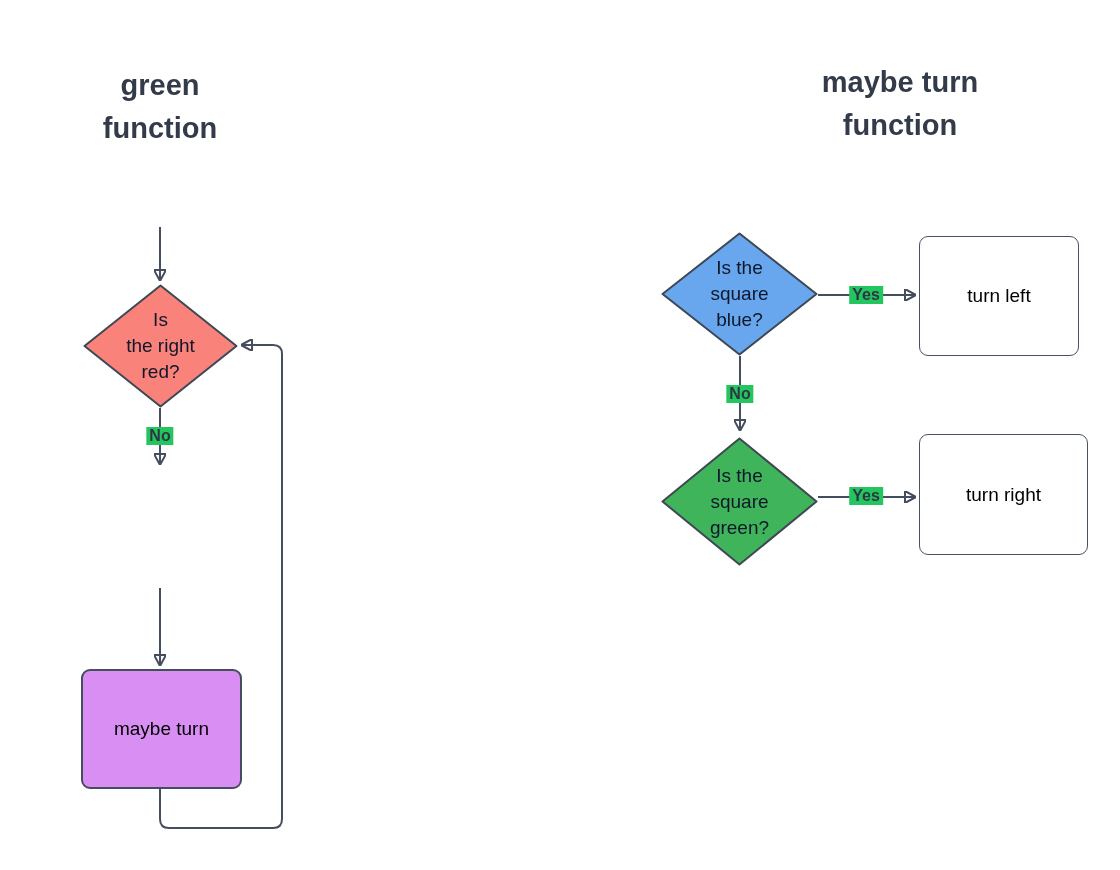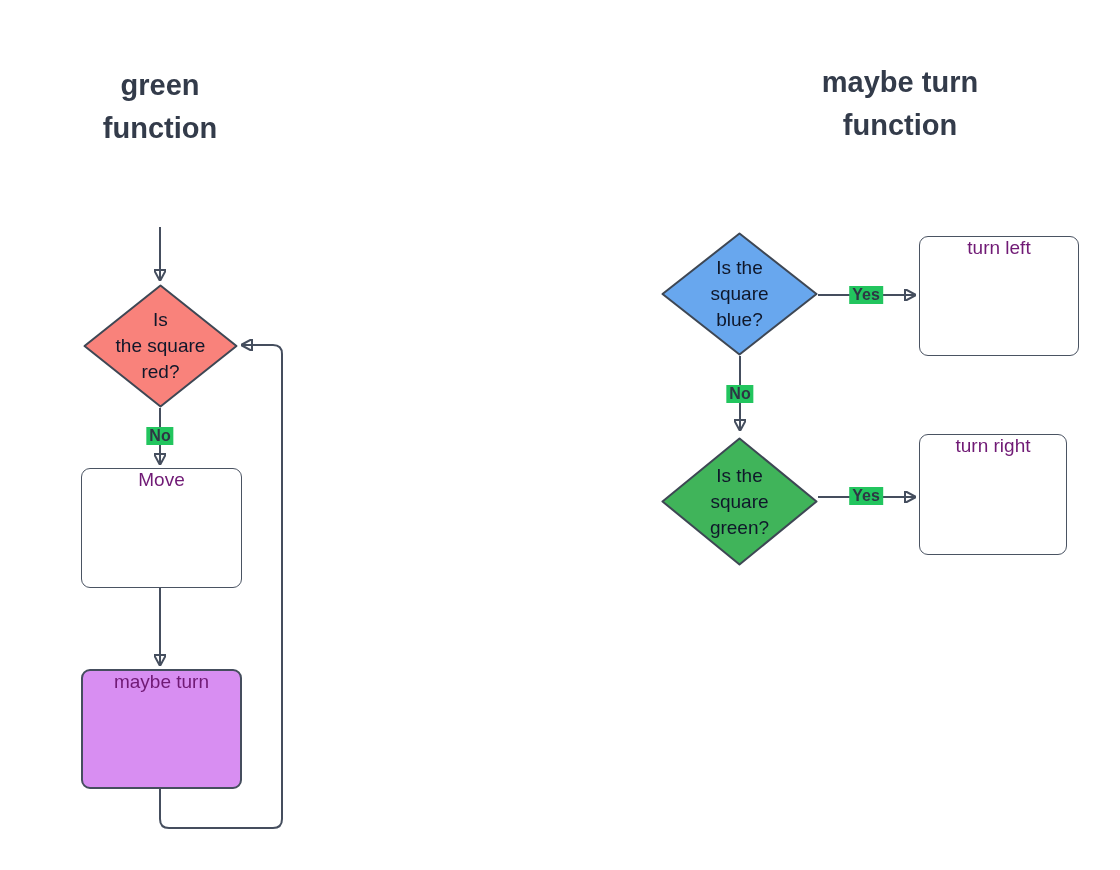--- a/index.html
+++ b/index.html
@@ -32,40 +32,40 @@
     line-height: 43px;
     color: #333b4a;
     white-space: pre-line;
   }
   #title-main   { left: 40px;  top: 64px; width: 240px; }
   #title-maybe  { left: 780px; top: 61px; width: 240px; }
 
   .node {
     position: absolute;
     display: flex;
-    align-items: flex-start;
+    align-items: center;
     justify-content: center;
     text-align: center;
     font-size: 19px;
-    color: #701a75;
+    color: #000000;
     box-sizing: border-box;
   }
   .rect-node {
     background: #ffffff;
     border: 1.6px solid #4a5362;
     border-radius: 9px;
   }
   .filled-rect {
     border: 2px solid #454e5e;
     border-radius: 9px;
   }
   #node-move       { left: 81px;  top: 468px; width: 161px; height: 120px; }
   #node-maybeturn  { left: 81px;  top: 669px; width: 161px; height: 120px; }
   #node-turnleft   { left: 919px; top: 236px; width: 160px; height: 120px; }
-  #node-turnright  { left: 919px; top: 434px; width: 148px; height: 121px; }
+  #node-turnright  { left: 919px; top: 434px; width: 169px; height: 121px; }
 
   .diamond-node { position: absolute; }
   .diamond-node svg { position: absolute; left: 0; top: 0; }
   .diamond-node .diamond-label {
     position: absolute;
     left: 0; top: 0; right: 0; bottom: 0;
     display: flex;
     align-items: center;
     justify-content: center;
     text-align: center;
@@ -121,27 +121,24 @@
   <div class="chart-title" id="title-main">green
 function</div>
   <div class="chart-title" id="title-maybe">maybe turn
 function</div>
 
   <div class="diamond-node" id="node-red-diamond">
     <svg width="155" height="124" viewBox="0 0 155 124">
       <polygon points="77.5,1.5 153.5,62 77.5,122.5 1.5,62" fill="#f9827b"></polygon>
     </svg>
     <div class="diamond-label">Is
-the square
+the right
 red?</div>
   </div>
 
-  <div class="node rect-node" id="node-move">
-    <span>Move</span>
-  </div>
 
   <div class="node filled-rect" id="node-maybeturn" style="background-color: rgb(216, 142, 242);">
     <span>maybe turn</span>
   </div>
 
   <div class="diamond-node" id="node-blue-diamond">
     <svg width="157" height="124" viewBox="0 0 157 124">
       <polygon points="78.5,1.5 155.5,62 78.5,122.5 1.5,62" fill="#68a7ee"></polygon>
     </svg>
     <div class="diamond-label">Is the

